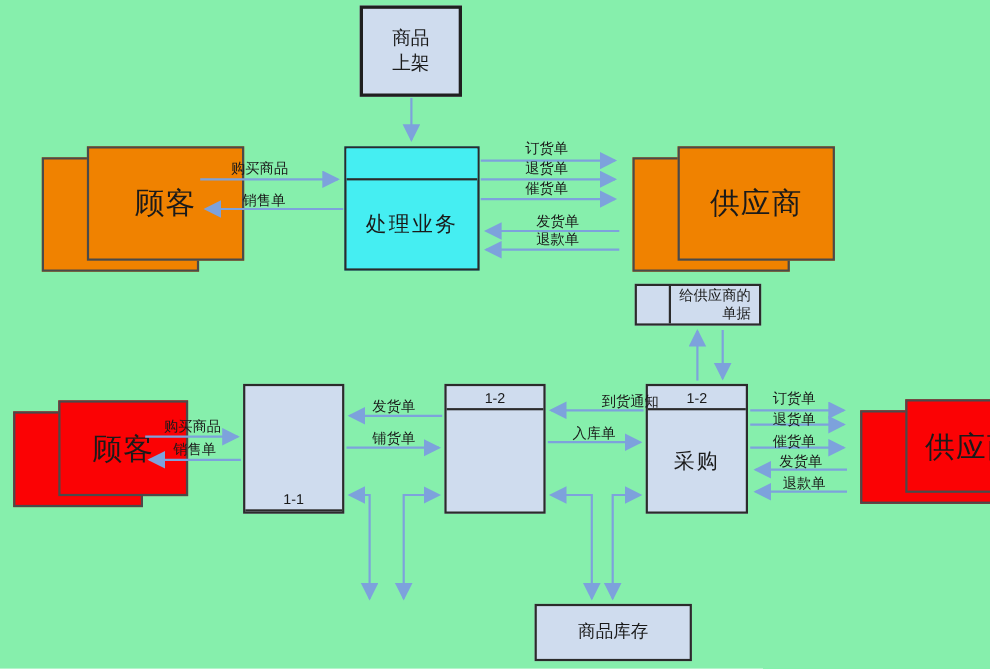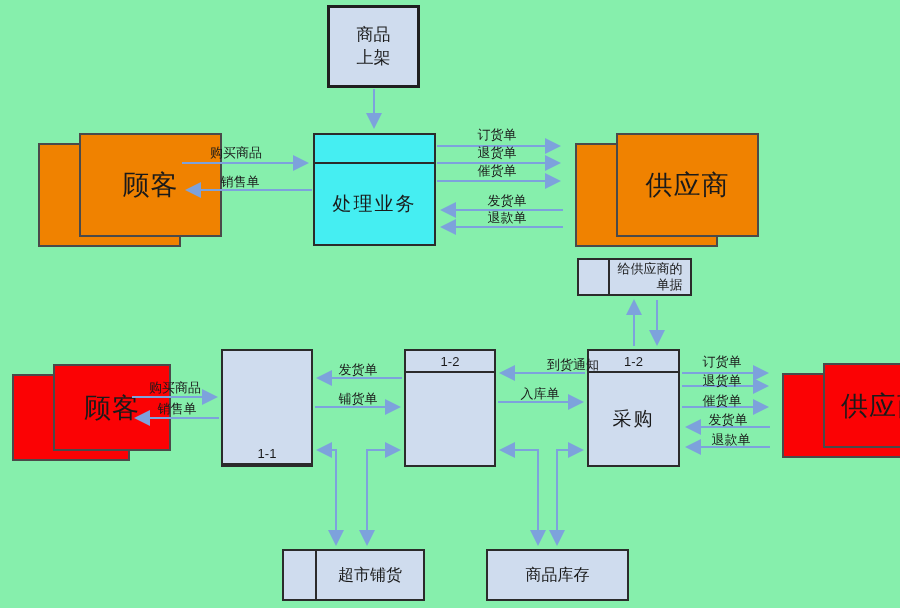--- a/index.html
+++ b/index.html
@@ -93,24 +93,20 @@
   <div class="abs proc" style="left:587px;top:349px;width:93px;height:118px;">
     <div class="head">1-2</div>
     <div class="body">采购</div>
   </div>
 
   <div class="stack red" style="left:772px;top:363px;width:120px;height:85px;">
     <div class="back"></div>
     <div class="front">供应商</div>
   </div>
 
-  <div class="abs store" style="left:282px;top:549px;width:143px;height:52px;">
-    <div class="tab" style="width:31px;"></div>
-    <div class="sbody">超市铺货</div>
-  </div>
 
   <div class="abs store" style="left:486px;top:549px;width:143px;height:52px;flex-direction:column;">
     <div class="tab" style="width:35px;"></div>
     <div class="sbody">商品库存</div>
   </div>
 
   <svg class="wires" width="900" height="608" viewBox="0 0 900 608">
     <defs>
       <marker id="ae" markerWidth="10" markerHeight="9" refX="7" refY="4" orient="auto">
         <path d="M0,0 L8,4 L0,8 Z" fill="#7da2dc"></path>

